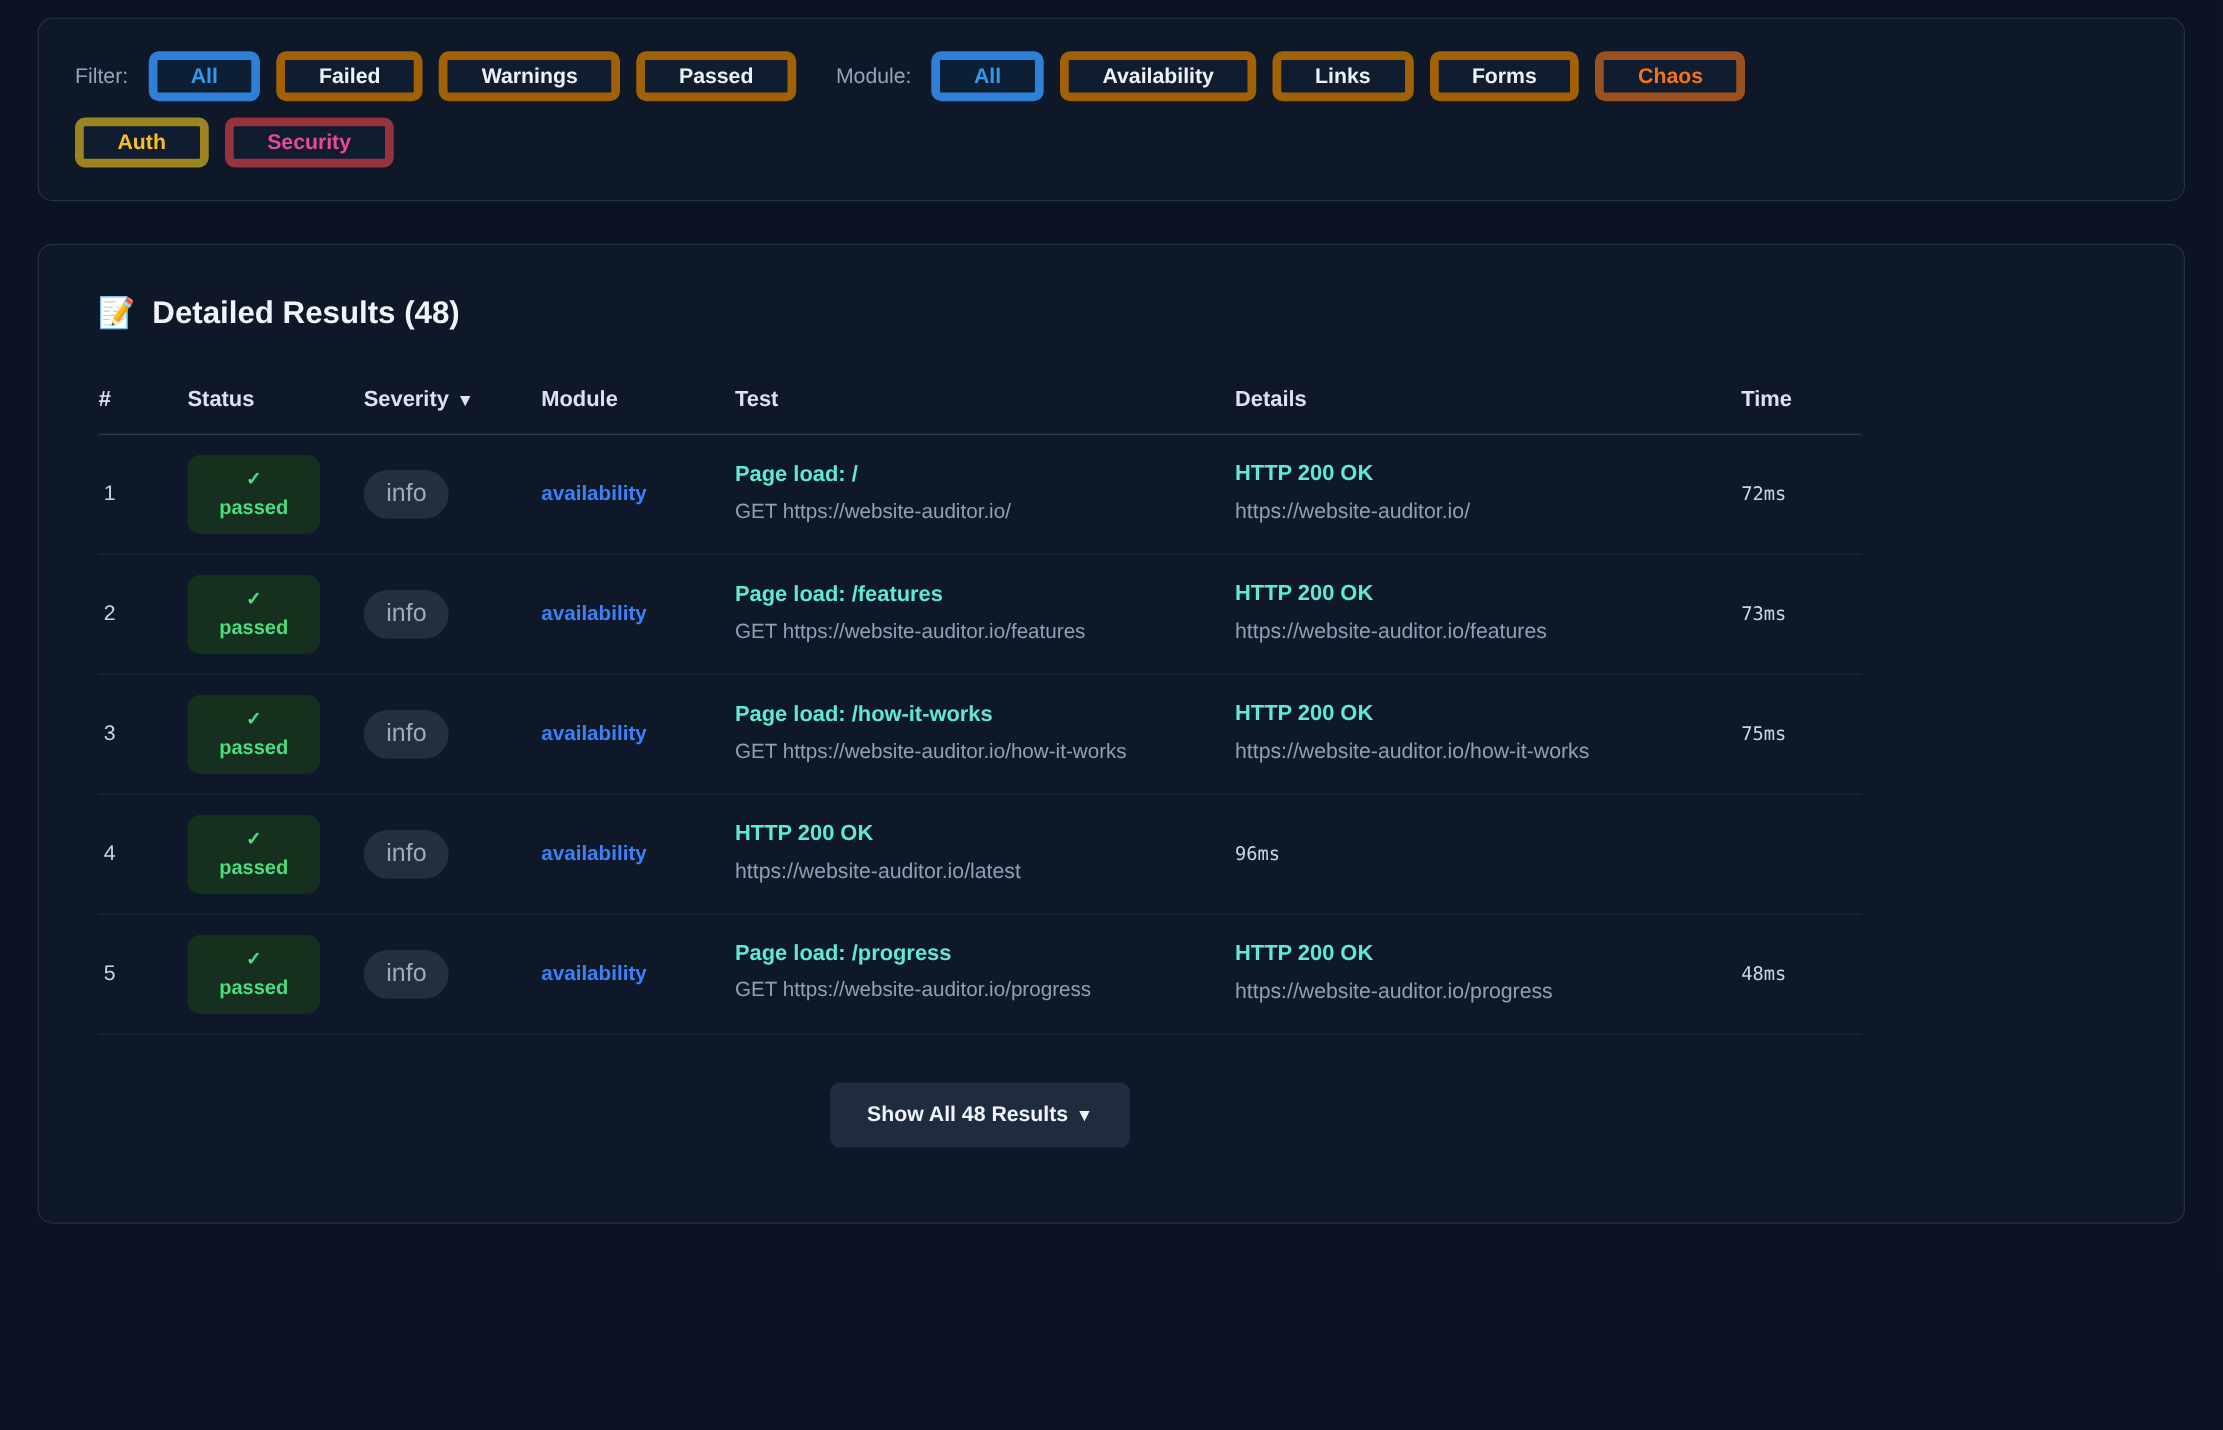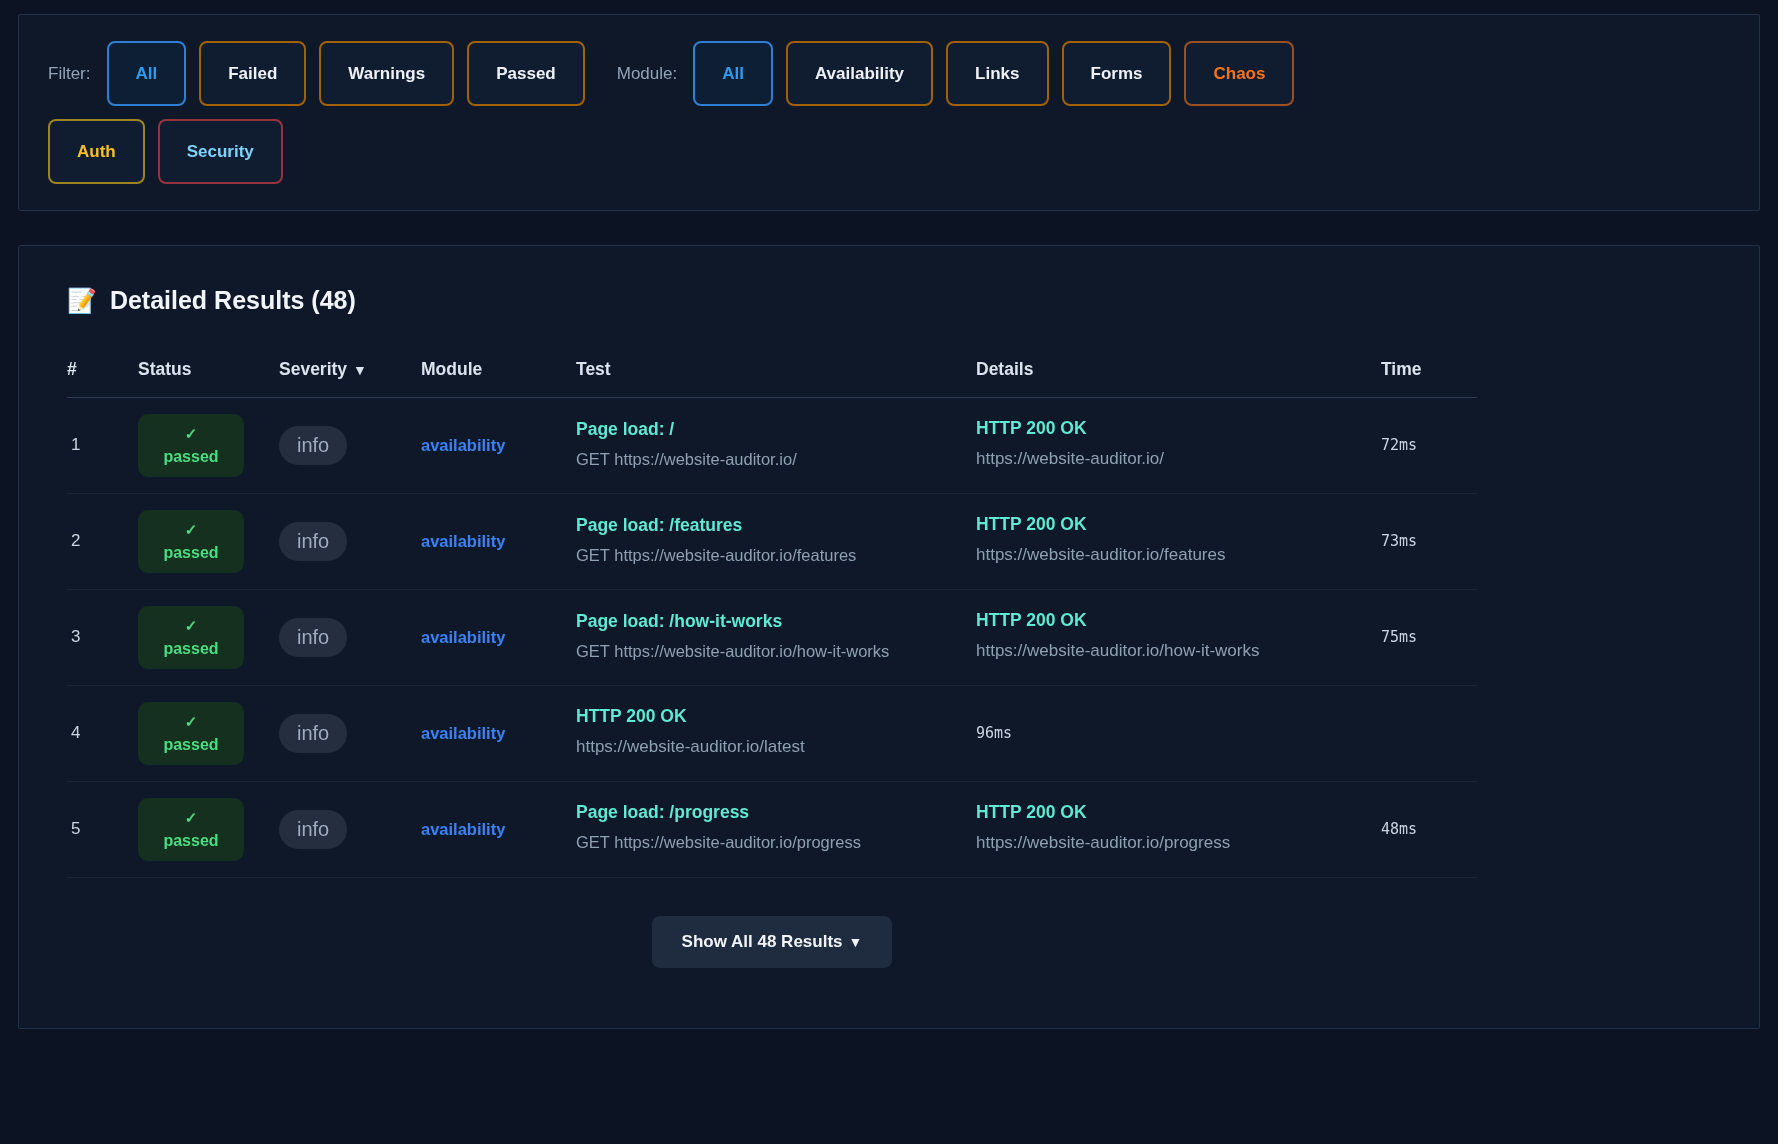--- a/index.html
+++ b/index.html
@@ -8,44 +8,44 @@
     width: 1778px;
     height: 1144px;
     background: #0c1322;
     font-family: "Liberation Sans", sans-serif;
     color: #e2e8f0;
     overflow: hidden;
   }
   .card {
     background: #0f1829;
     border: 1px solid #223048;
-    border-radius: 2px;
-    margin: 0 18px;
+    border-radius: 12px;
+    margin: 0 30px;
   }
 
   
   .filter-card { margin-top: 14px; padding: 26px 29px; }
   .filter-row { display: flex; align-items: center; gap: 13px; }
   .filter-row + .filter-row { margin-top: 13px; }
   .filter-label { color: #94a3b8; font-size: 17px; margin-right: 3px; }
   .module-label { margin-left: 19px; }
   .fbtn {
     background: #101c30;
-    border: 2px solid #a16207;
+    border: 7px solid #a16207;
     color: #eef2f7;
     font: 700 17px "Liberation Sans", sans-serif;
     padding: 0 27px;
-    height: 65px;
+    height: 40px;
     border-radius: 8px;
     cursor: pointer;
   }
   .fbtn.active { color: #2f9bf0; border-color: #2f7fd6; background: #0d1f35; }
   .fbtn.chaos { color: #f97316; border-color: rgba(249,115,22,0.60); }
   .fbtn.auth { color: #fbbf24; border-color: rgba(250,204,21,0.60); text-align: center; }
-  .fbtn.security { color: #7dd3fc; border-color: rgba(239,68,68,0.60); }
+  .fbtn.security { color: #ec4899; border-color: rgba(239,68,68,0.60); }
 
   
   .results-card { margin-top: 34px; padding: 40px 48px 60px; }
   .title {
     display: flex; align-items: center; gap: 13px;
     font-size: 25px; font-weight: 700; color: #f1f5f9;
     margin: 0 0 44px 0;
   }
   .title-icon { font-size: 24px; }
 

